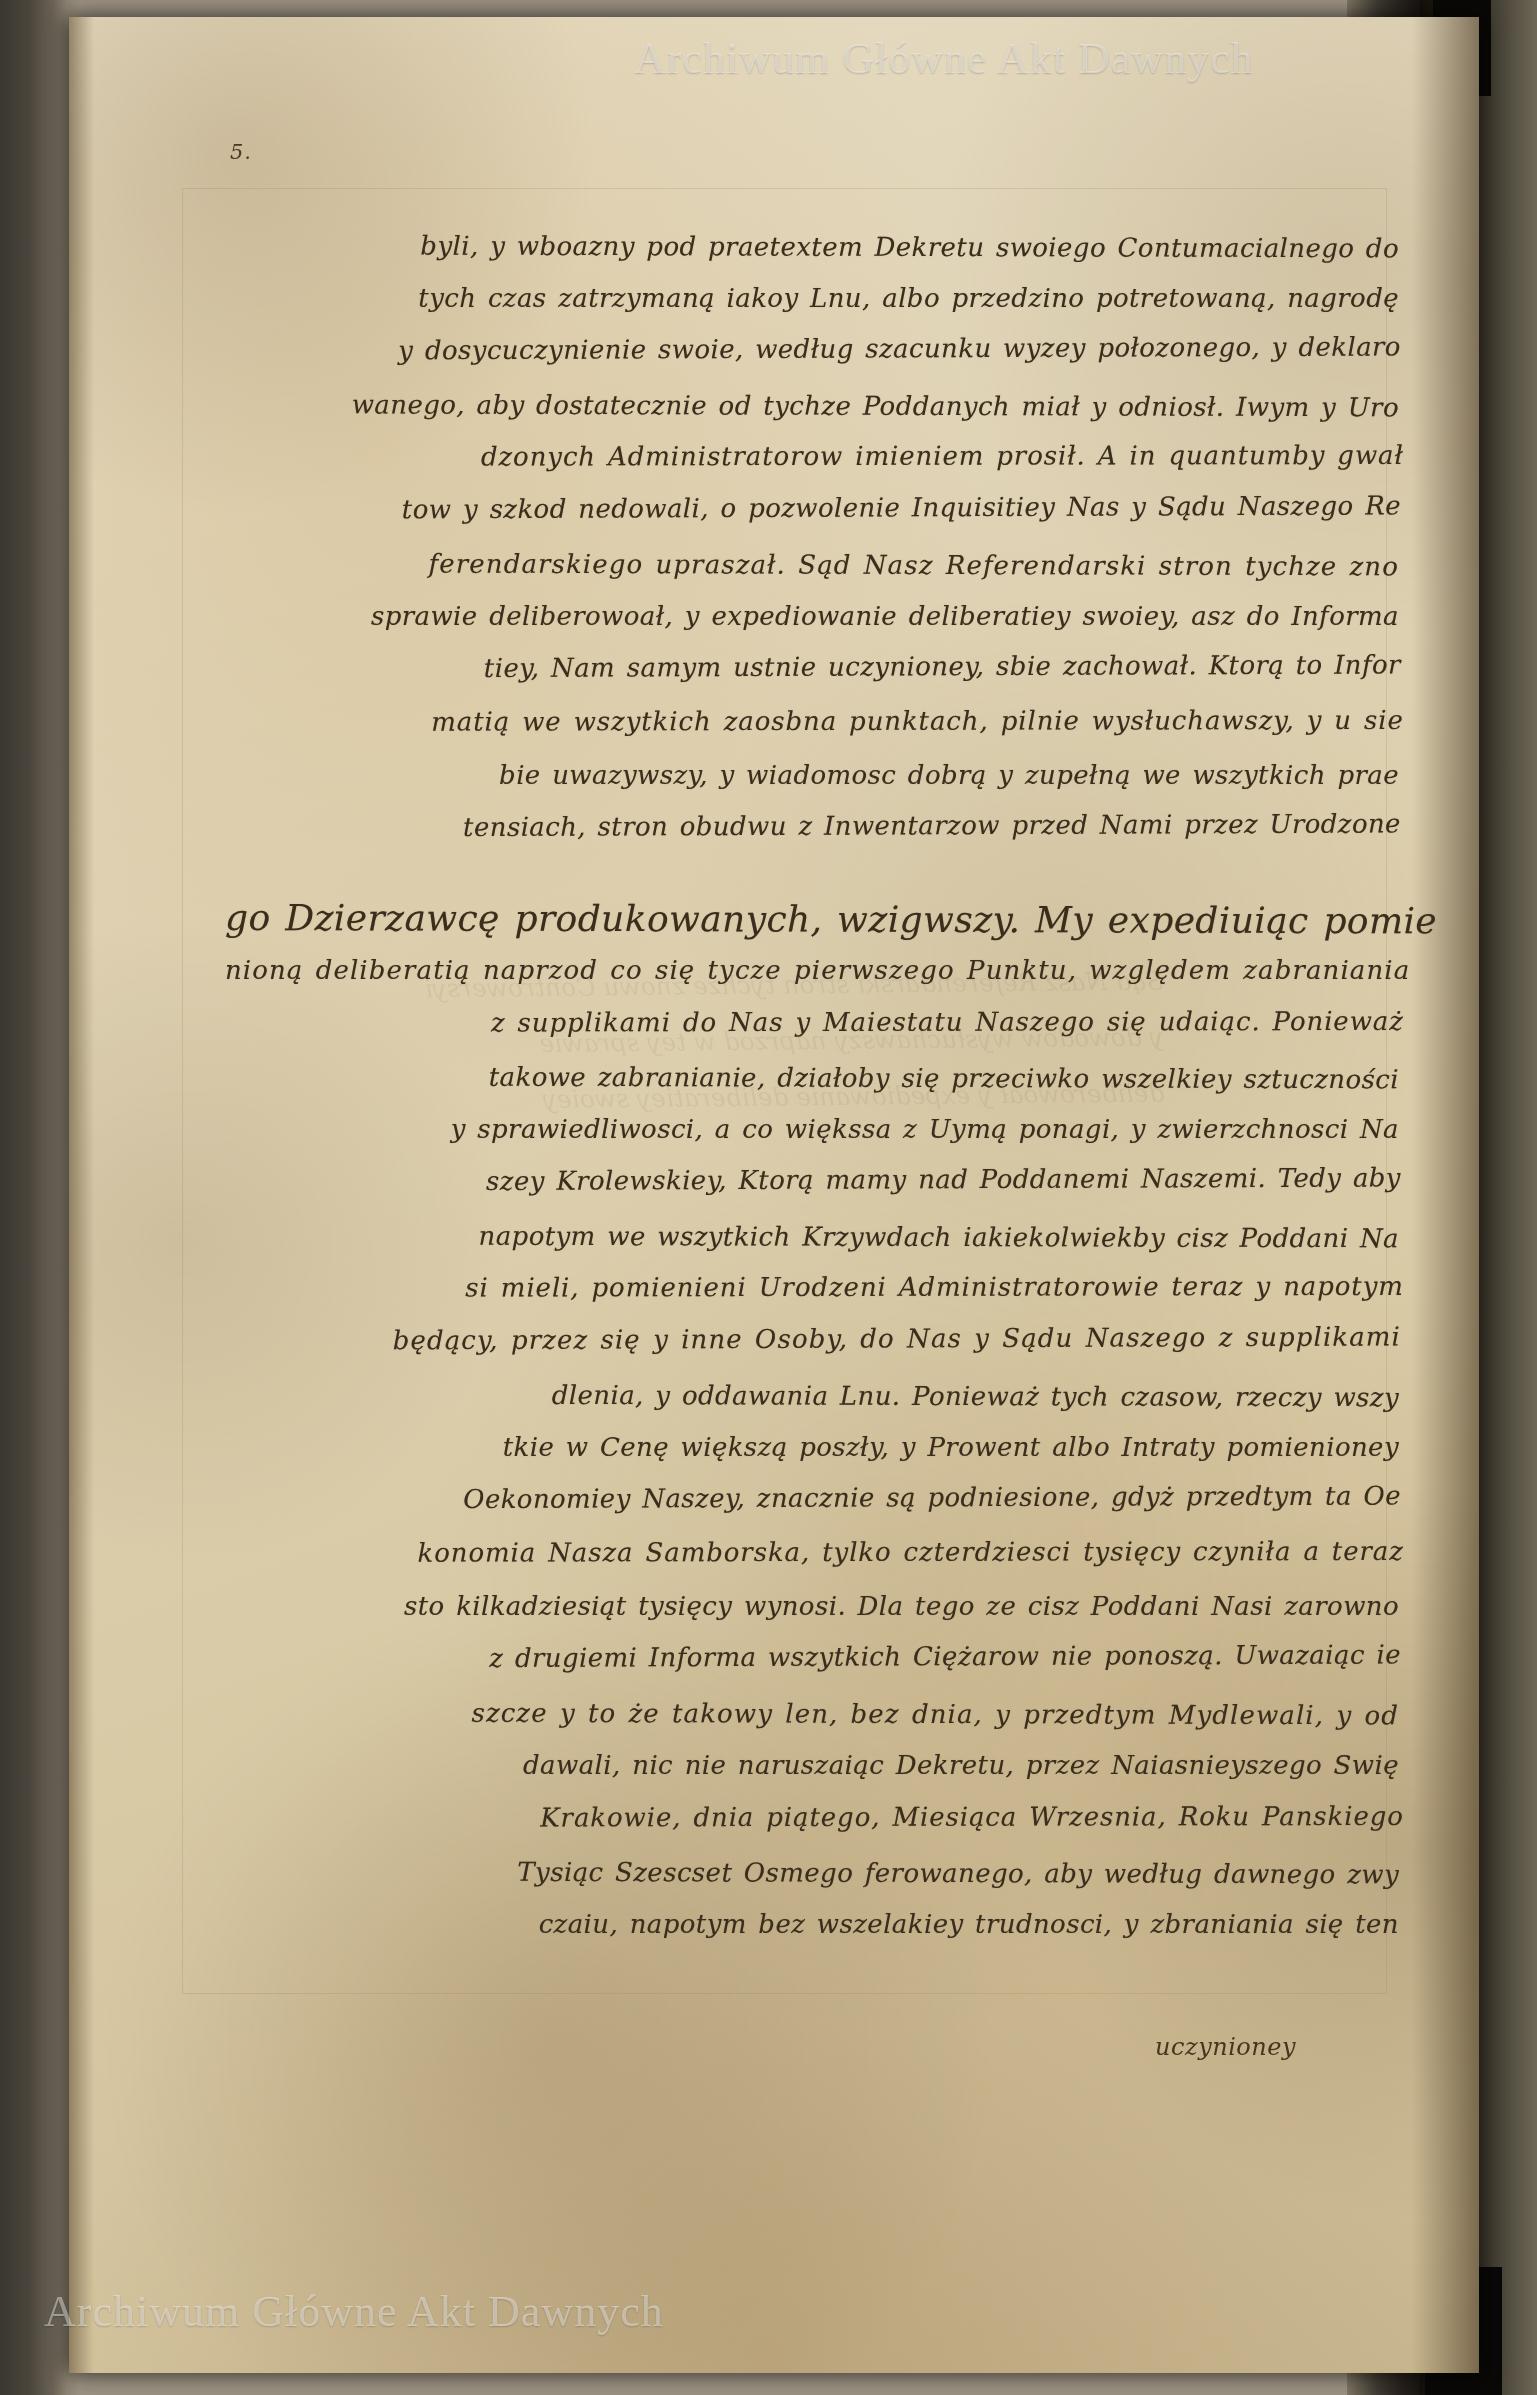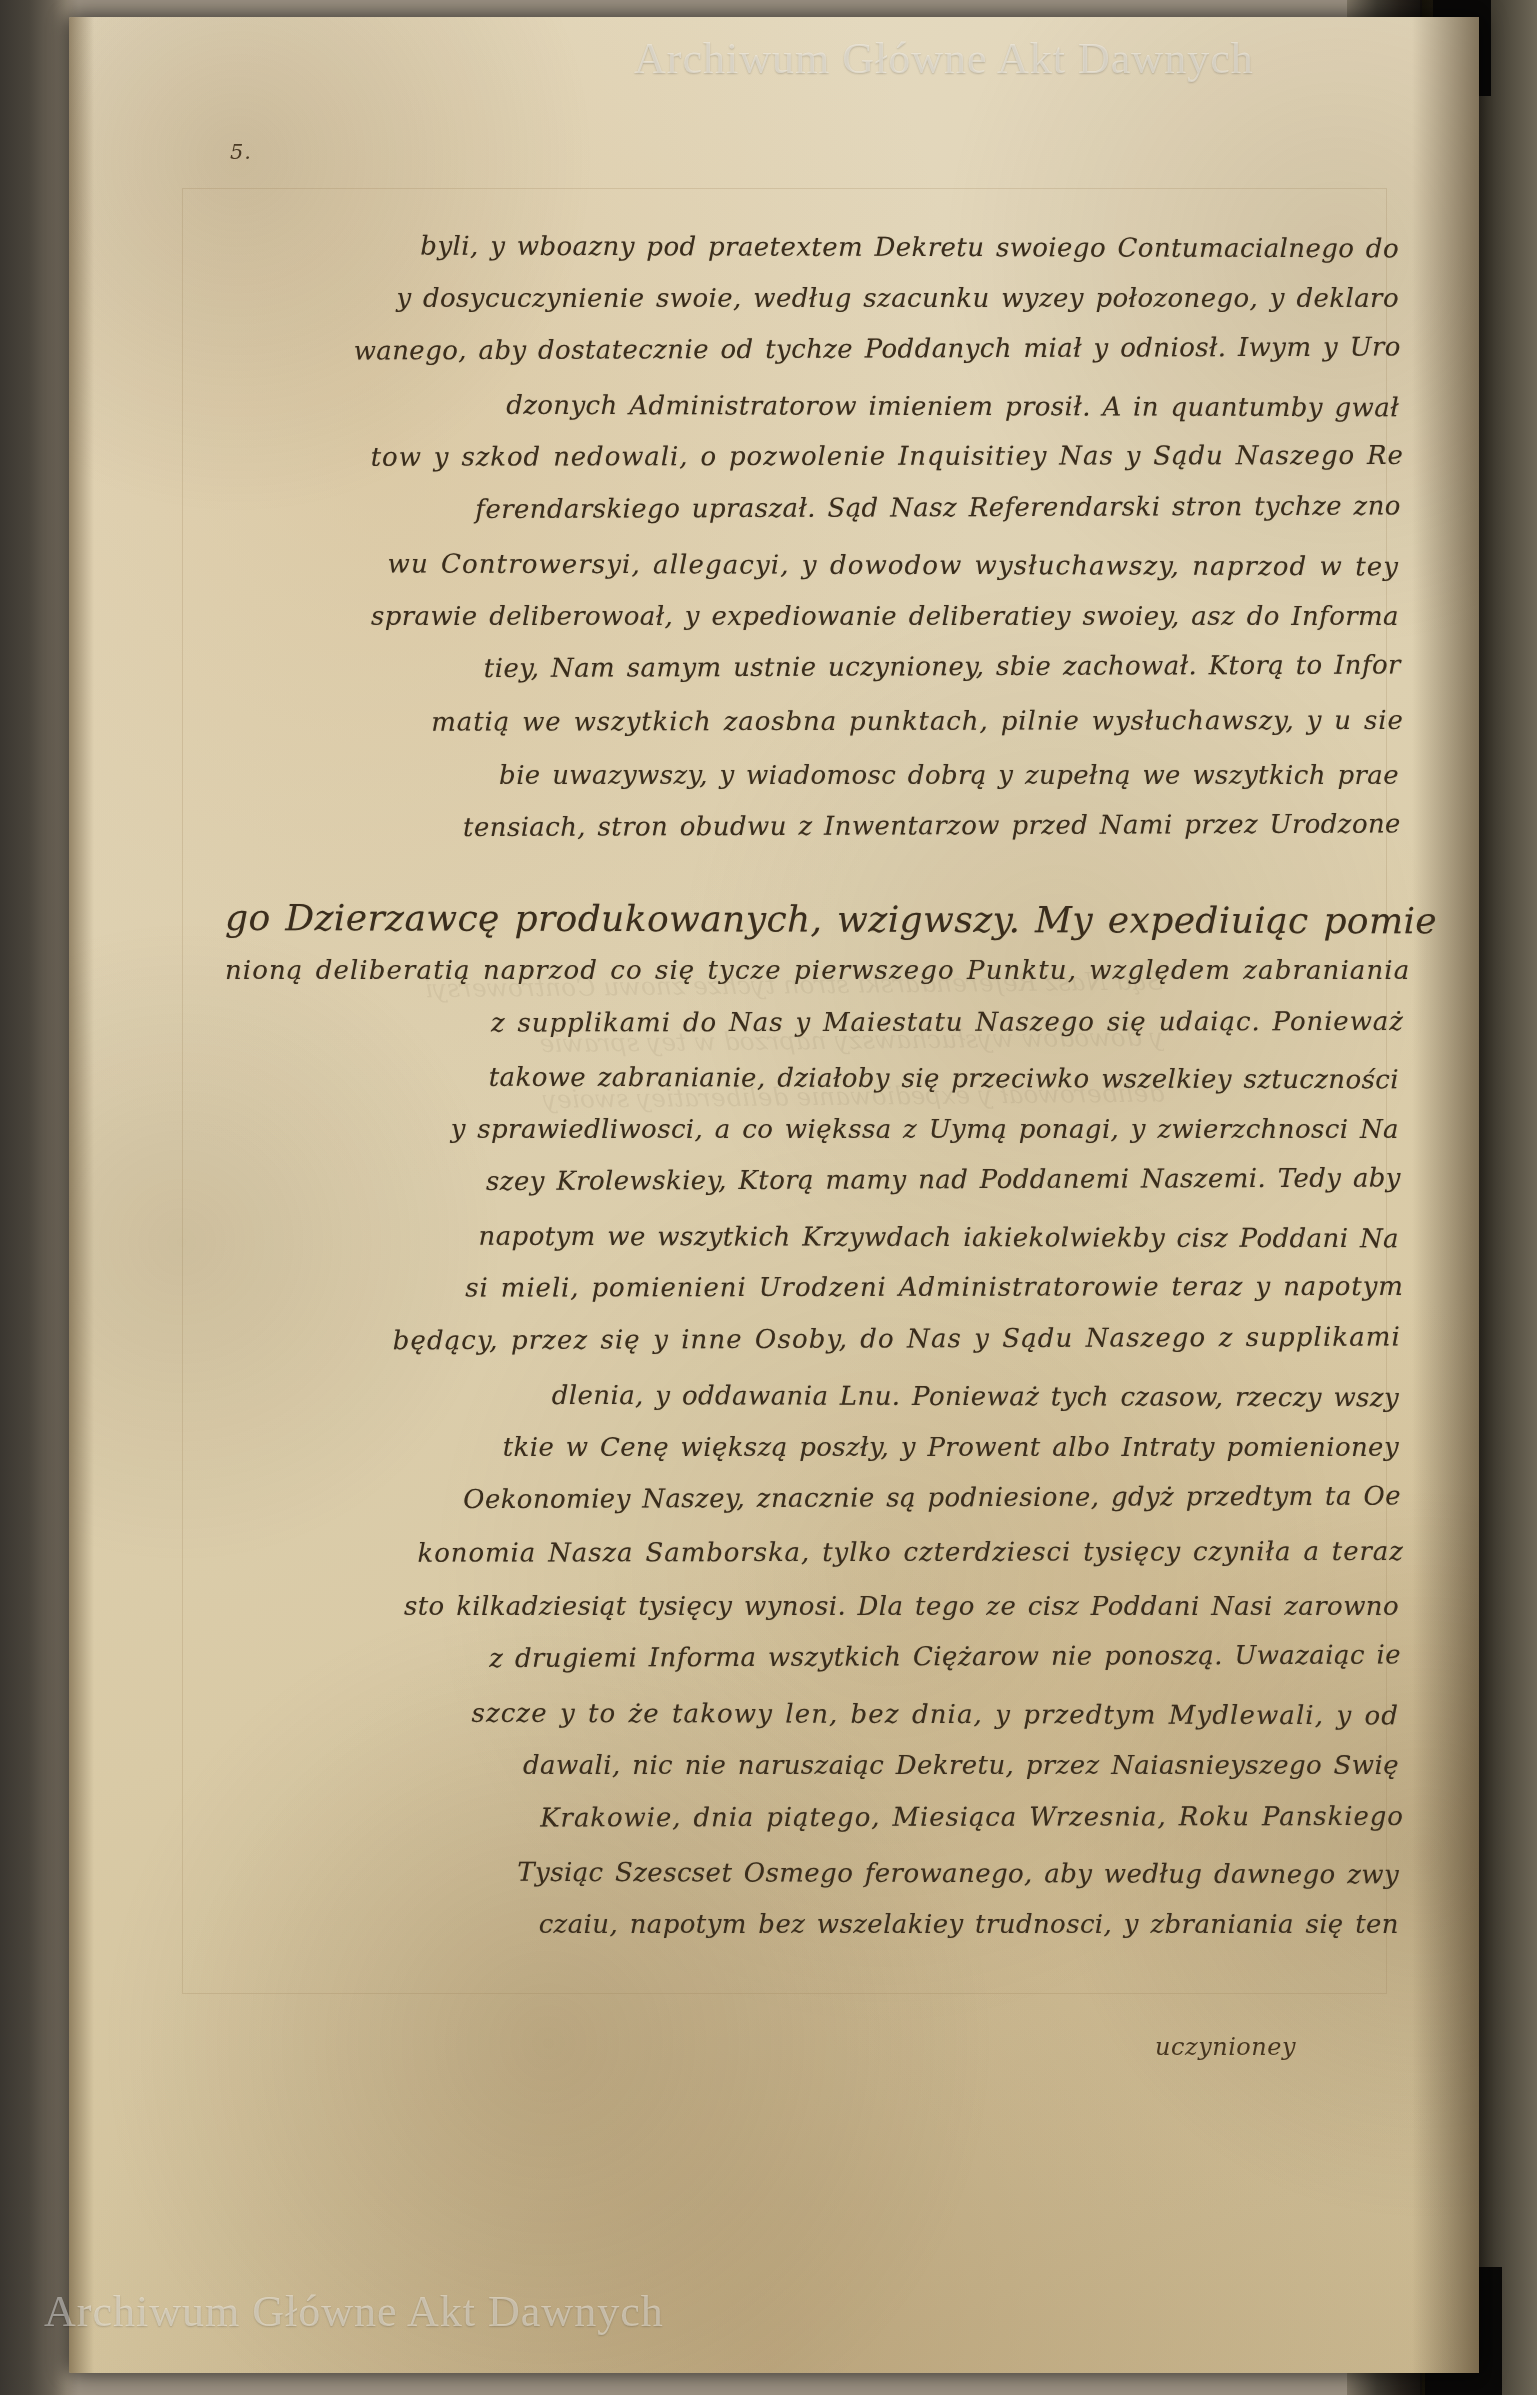--- a/index.html
+++ b/index.html
@@ -234,26 +234,26 @@
     <div class="bleed">
       Sąd Nasz Referendarski stron tychze znowu Controwersyi<br>
       y dowodow wysłuchawszy naprzod w tey sprawie<br>
       deliberowoał y expediowanie deliberatiey swoiey
     </div>
 
     <div class="folio">5.</div>
 
     <div class="manuscript">
       <span class="ln">byli, y wboazny pod praetextem Dekretu swoiego Contumacialnego do</span>
+      <span class="ln">tych czas zatrzymaną iakoy Lnu, albo przedzino potretowaną, nagrodę</span>
       <span class="ln">y dosycuczynienie swoie, według szacunku wyzey połozonego, y deklaro</span>
       <span class="ln">wanego, aby dostatecznie od tychze Poddanych miał y odniosł. Iwym y Uro</span>
       <span class="ln">dzonych Administratorow imieniem prosił. A in quantumby gwał</span>
       <span class="ln">tow y szkod nedowali, o pozwolenie Inquisitiey Nas y Sądu Naszego Re</span>
       <span class="ln">ferendarskiego upraszał. Sąd Nasz Referendarski stron tychze zno</span>
-      <span class="ln">wu Controwersyi, allegacyi, y dowodow wysłuchawszy, naprzod w tey</span>
       <span class="ln">sprawie deliberowoał, y expediowanie deliberatiey swoiey, asz do Informa</span>
       <span class="ln">tiey, Nam samym ustnie uczynioney, sbie zachował. Ktorą to Infor</span>
       <span class="ln">matią we wszytkich zaosbna punktach, pilnie wysłuchawszy, y u sie</span>
       <span class="ln">bie uwazywszy, y wiadomosc dobrą y zupełną we wszytkich prae</span>
       <span class="ln">tensiach, stron obudwu z Inwentarzow przed Nami przez Urodzone</span>
       <span class="ln big">go Dzierzawcę produkowanych, wzigwszy. My expediuiąc pomie</span>
       <span class="ln">nioną deliberatią naprzod co się tycze pierwszego Punktu, względem zabraniania</span>
       <span class="ln">z supplikami do Nas y Maiestatu Naszego się udaiąc. Ponieważ</span>
       <span class="ln">takowe zabranianie, działoby się przeciwko wszelkiey sztuczności</span>
       <span class="ln">y sprawiedliwosci, a co więkssa z Uymą ponagi, y zwierzchnosci Na</span>

